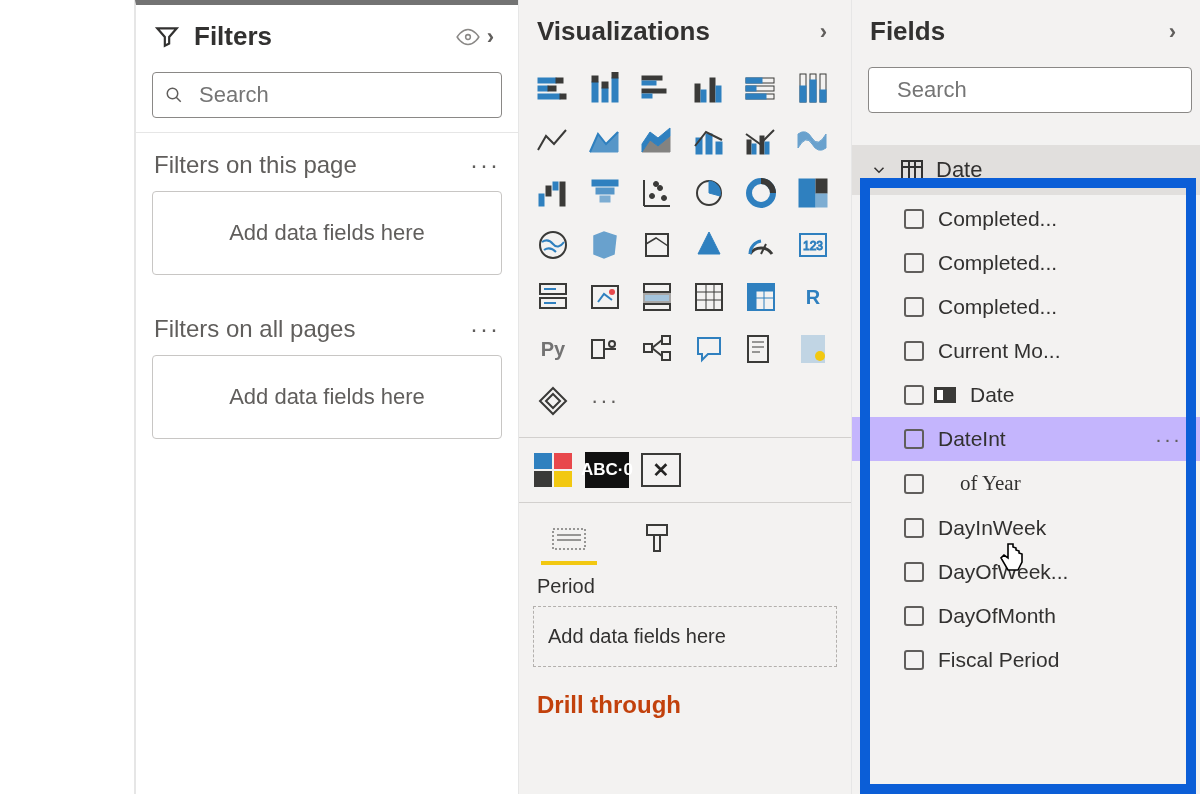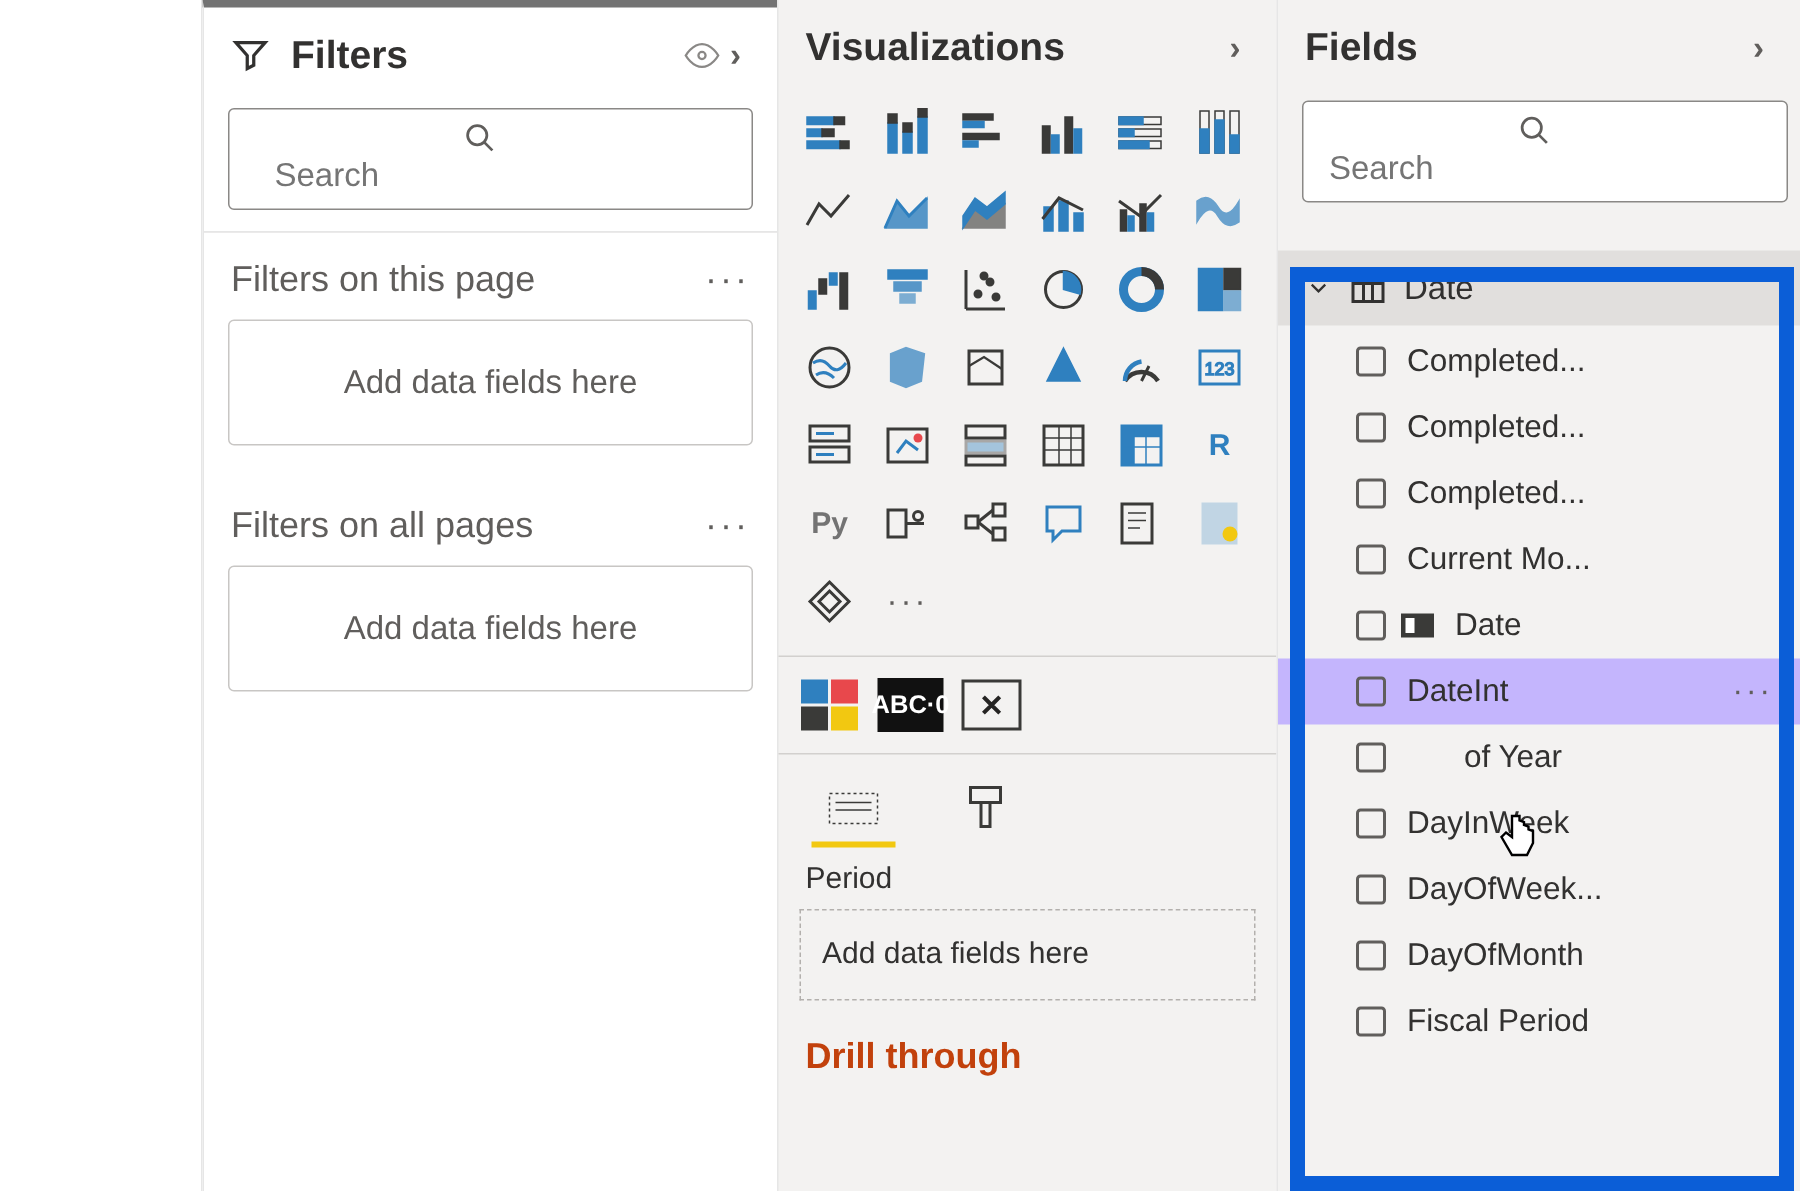--- a/index.html
+++ b/index.html
@@ -37,21 +37,20 @@
   .search-wrap {
     margin: 4px 16px 14px 16px;
     border:1px solid #8a8886;
     border-radius:4px;
     display:flex;
     align-items:center;
     padding:8px 12px;
     font-size:22px;
     color:#605e5c;
     background:#fff;
-    flex-direction:column;
   }
   .search-wrap input {
     border:none; outline:none; font-size:22px; flex:1; color:#323130; background:transparent;
   }
   .search-wrap svg { margin-right:14px; }
 
   .sect-label {
     display:flex; align-items:center; justify-content:space-between;
     padding: 18px 18px 12px 18px;
     font-size:24px; color:#605e5c;
@@ -542,21 +541,21 @@
         <span class="hier-icon"></span>
         <span>Date</span>
       </div>
       <div class="field-row hover">
         <span class="checkbox"></span>
         <span>DateInt</span>
         <span class="fdots">···</span>
       </div>
       <div class="field-row">
         <span class="checkbox"></span>
-        <span style="margin-left: 38px;">of Year</span>
+        <span style="margin-left: 22px; font-family: Liberation Serif, serif;">of Year</span>
       </div>
       <div class="field-row">
         <span class="checkbox"></span>
         <span>DayInWeek</span>
       </div>
       <div class="field-row">
         <span class="checkbox"></span>
         <span>DayOfWeek...</span>
       </div>
       <div class="field-row">

